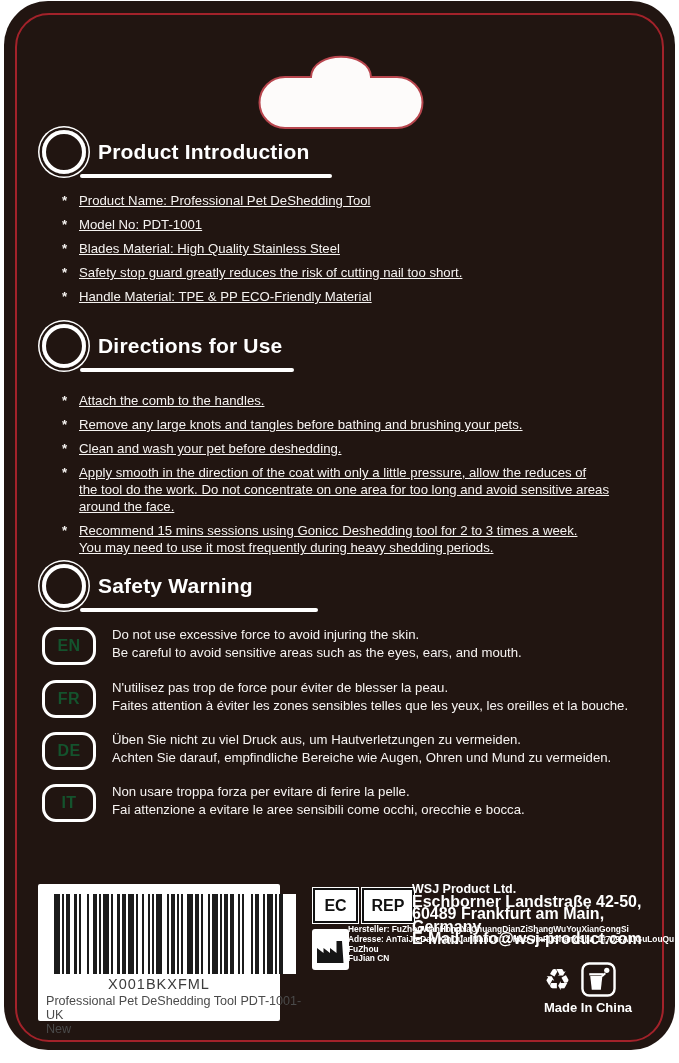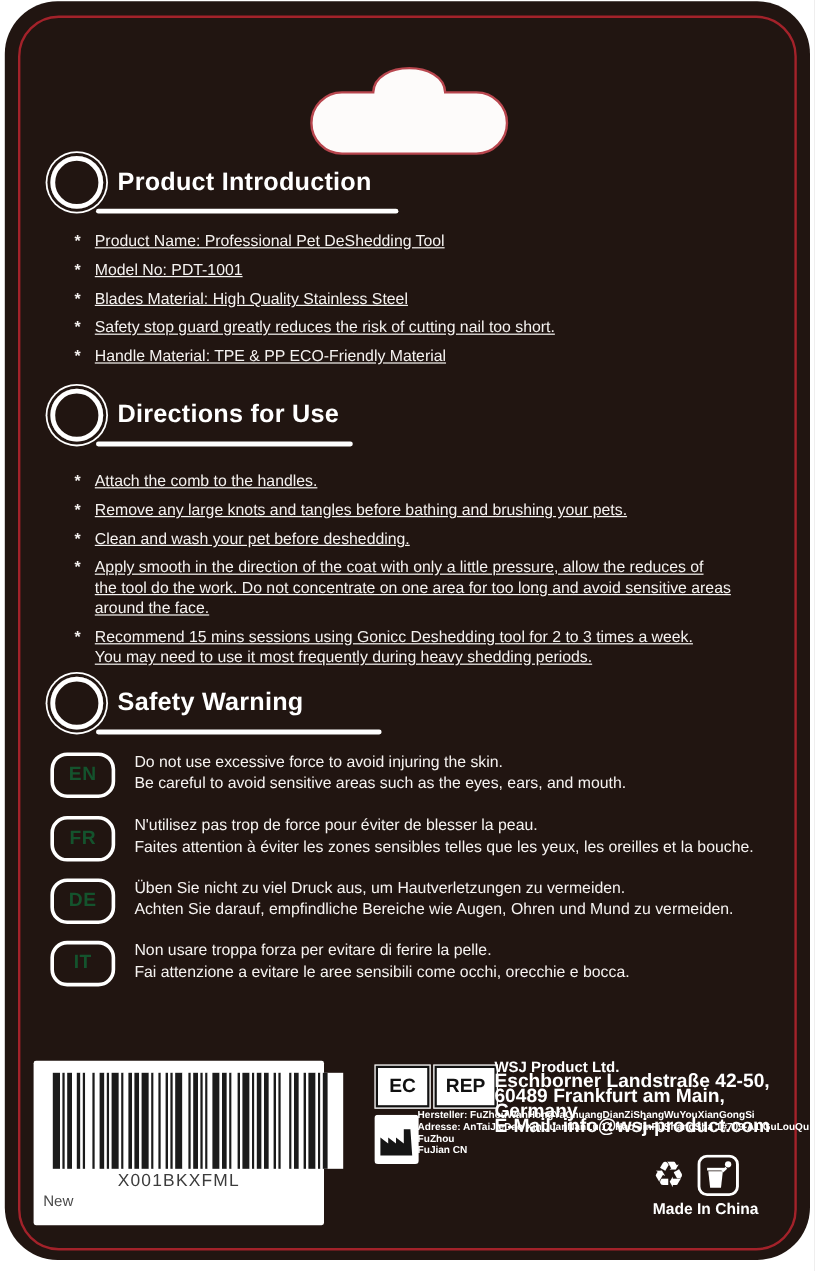--- a/index.html
+++ b/index.html
@@ -23,21 +23,21 @@
   .btext{flex:1;text-decoration:underline;}
 
   
   .lang-row{position:absolute;left:42px;width:610px;display:flex;color:#f6f3f1;}
   .lang-badge{flex:none;width:48px;height:32px;border:3px solid #ffffff;border-radius:14px;
               display:flex;align-items:center;justify-content:center;
               font-size:16px;font-weight:700;color:#14532d;letter-spacing:.5px;margin-right:16px;margin-top:1px;}
   .lang-text{font-size:13.2px;line-height:18px;}
 
   
-  .label{position:absolute;left:28px;top:884px;width:242px;height:137px;background:#ffffff;border-radius:2px;}
+  .label{position:absolute;left:38px;top:884px;width:242px;height:137px;background:#ffffff;border-radius:2px;}
   .barcode{position:absolute;left:16px;top:10px;width:242px;height:80px;background:#ffffff;display:flex;align-items:stretch;}
   .barcode span{display:block;height:100%;}
   .bar{background:#1b1b1b;} .gap{background:#ffffff;}
   .bc-text{position:absolute;left:0;top:92px;width:100%;text-align:center;font-size:14.5px;color:#3c3c3c;letter-spacing:1px;}
   .bc-desc{position:absolute;left:8px;top:110px;width:260px;font-size:12.6px;color:#4a4a4a;line-height:14px;}
 
   .ecrep{position:absolute;left:313px;top:888px;display:flex;}
   .ecrep .box{background:#ffffff;border:2.5px solid #111;outline:1.5px solid #fff;color:#111;
               font-weight:700;font-size:16px;display:flex;align-items:center;justify-content:center;height:31px;}
   .ecrep .box.ec{width:41px;margin-right:4px;}
@@ -243,20 +243,21 @@
         <span class="bar" style="width: 2.05px;"></span>
         <span class="gap" style="width: 2.05px;"></span>
         <span class="bar" style="width: 6.15px;"></span>
         <span class="gap" style="width: 2.05px;"></span>
         <span class="bar" style="width: 2.05px;"></span>
         <span class="gap" style="width: 2.05px;"></span>
         <span class="bar" style="width: 4.1px;"></span>
       </div>
     <div class="bc-text">X001BKXFML</div>
     <div class="bc-desc">
+      <div>Professional Pet DeShedding Tool PDT-1001-UK</div>
       <div>New</div>
     </div>
   </div>
 
   <div class="ecrep">
     <div class="box ec">EC</div>
     <div class="box rep">REP</div>
   </div>
 
   <svg class="factory" viewBox="0 0 37 41">

